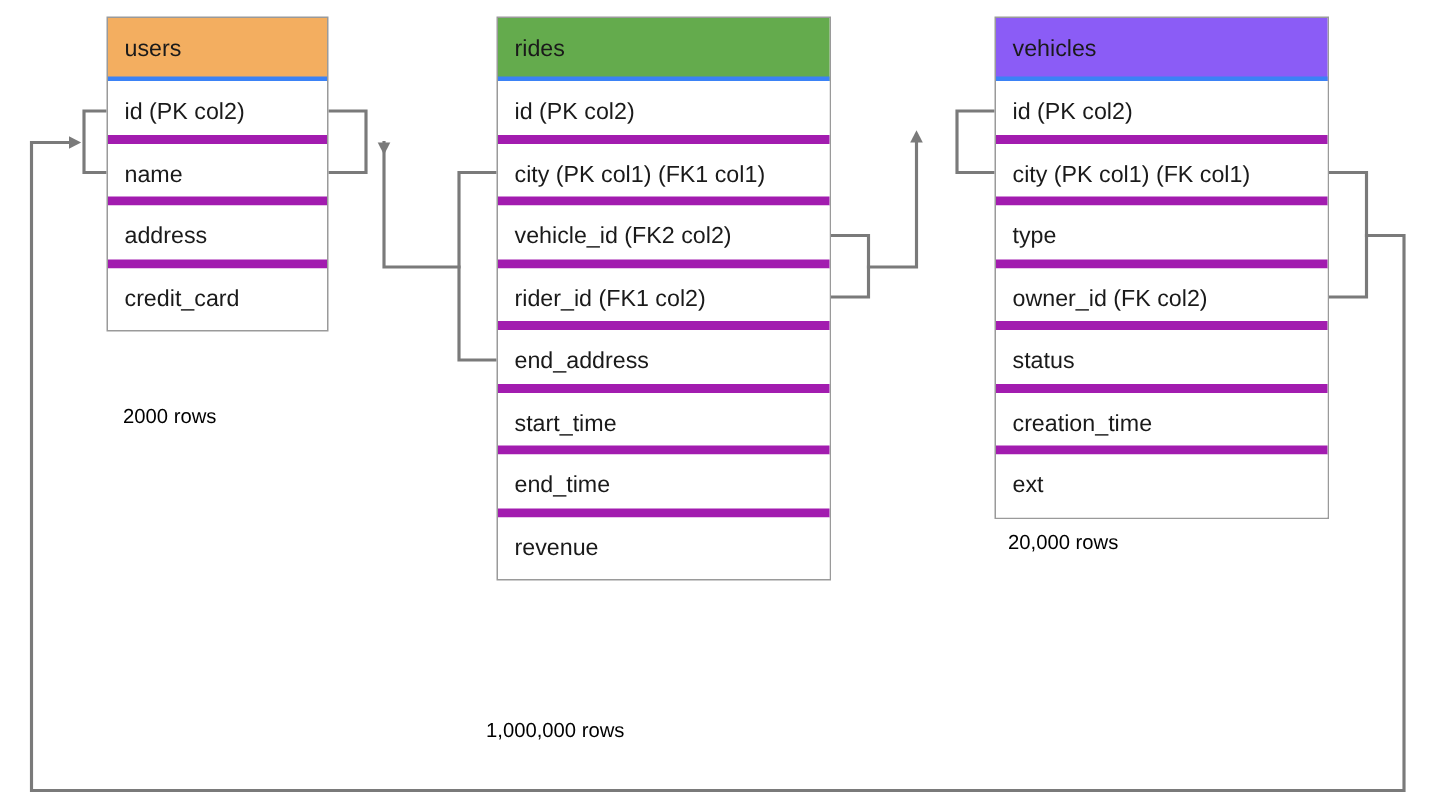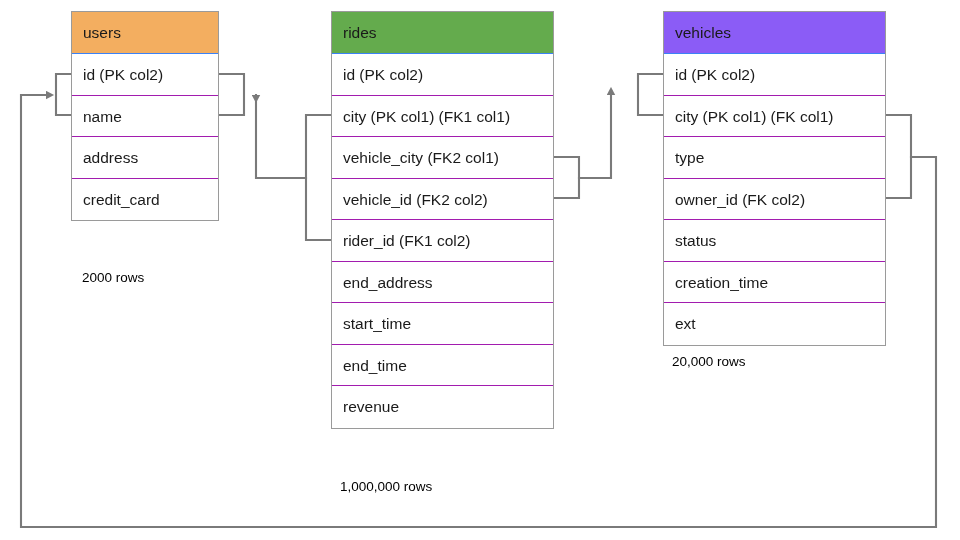--- a/index.html
+++ b/index.html
@@ -34,32 +34,32 @@
     box-sizing: border-box;
     background: #ffffff;
   }
   .tbl-header {
     box-sizing: border-box;
     height: 42px;
     line-height: 42px;
     padding: 0 0 0 11px;
     font-size: 15.5px;
     color: #1a1a1a;
-    border-bottom: 1px solid #3b82f6;
+    border-bottom: 3px solid #3b82f6;
     overflow: hidden;
     white-space: nowrap;
   }
   .tbl-row {
     box-sizing: border-box;
     height: 41.5px;
     line-height: 41.5px;
     padding: 0 0 0 11px;
     font-size: 15.5px;
     color: #1a1a1a;
-    border-bottom: 1px solid #a21caf;
+    border-bottom: 6px solid #a21caf;
     background: #ffffff;
     overflow: hidden;
     white-space: nowrap;
   }
   .tbl-row.last {
     border-bottom: none;
   }
   .rows-label {
     position: absolute;
     font-size: 13.5px;
@@ -104,29 +104,28 @@
     <div class="tbl-row">name</div>
     <div class="tbl-row">address</div>
     <div class="tbl-row last">credit_card</div>
   </div>
   <div class="rows-label" style="left:82px; top:270px;">2000 rows</div>
 
   <div class="table-box" style="left:331px; top:11px; width:223px;">
     <div class="tbl-header" style="background:#64AB4D;">rides</div>
     <div class="tbl-row">id (PK col2)</div>
     <div class="tbl-row">city (PK col1) (FK1 col1)</div>
-    <div class="tbl-row">vehicle_city (FK2 col1)</div>
     <div class="tbl-row">vehicle_id (FK2 col2)</div>
     <div class="tbl-row">rider_id (FK1 col2)</div>
     <div class="tbl-row">end_address</div>
     <div class="tbl-row">start_time</div>
     <div class="tbl-row">end_time</div>
     <div class="tbl-row last">revenue</div>
   </div>
-  <div class="rows-label" style="left:340px; top:479px;">1,000,000 rows</div>
+  <div class="rows-label" style="left:324px; top:479px;">1,000,000 rows</div>
 
   <div class="table-box" style="left:663px; top:11px; width:223px;">
     <div class="tbl-header" style="background:#8b5cf6;">vehicles</div>
     <div class="tbl-row">id (PK col2)</div>
     <div class="tbl-row">city (PK col1) (FK col1)</div>
     <div class="tbl-row">type</div>
     <div class="tbl-row">owner_id (FK col2)</div>
     <div class="tbl-row">status</div>
     <div class="tbl-row">creation_time</div>
     <div class="tbl-row last">ext</div>

